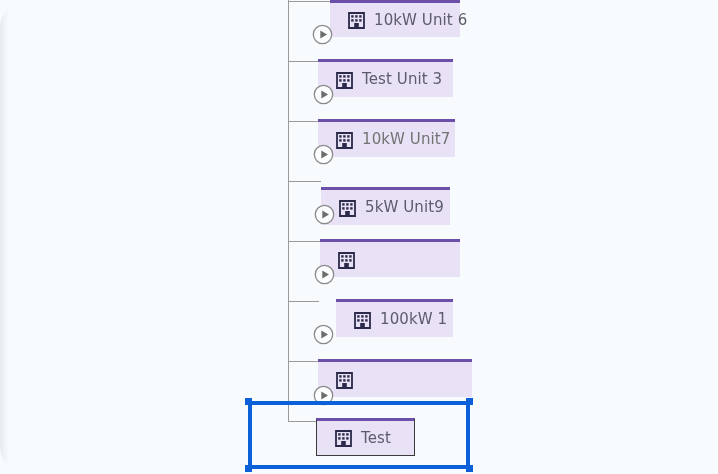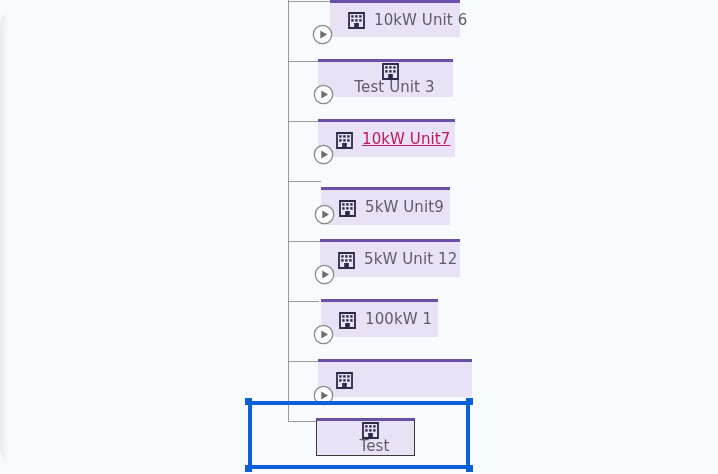--- a/index.html
+++ b/index.html
@@ -43,21 +43,20 @@
     border-top:3px solid #6b4fa8;
     display:flex;
     align-items:center;
     padding-left:18px;
     white-space:nowrap;
   }
   .node.selected{
     border:1px solid #3a3a3a;
     border-top:3px solid #6b4fa8;
     background:#eae2f6;
-    flex-direction:column;
   }
   .node .bldg{
     flex:0 0 auto;
     width:17px;height:18px;
     margin-right:9px;
     display:block;
   }
   .node .node-label{
     font-size:15px;
     color:#5c5c6b;
@@ -111,21 +110,21 @@
           <rect x="7.2" y="8.2" width="2.4" height="2.4" fill="#2b2a4a"></rect>
           <rect x="11.2" y="8.2" width="2.4" height="2.4" fill="#2b2a4a"></rect>
           <rect x="6.2" y="12" width="4.6" height="5" fill="#2b2a4a"></rect>
         </svg>
         <span class="node-label" style="color: rgb(92, 92, 107);">10kW Unit 6</span>
       </div>
       <div class="play-badge" style="left: 312px; top: 24px;"><svg viewBox="0 0 21 21" width="21" height="21">
           <circle cx="10.5" cy="10.5" r="9.2" fill="#fbfdfe" stroke="#8b8b8b" stroke-width="1.3"></circle>
           <path d="M8.3 6.4 L15 10.5 L8.3 14.6 Z" fill="#6d6d6d"></path>
         </svg></div>
-      <div class="node" style="left: 318px; top: 59px; width: 135px; height: 38px; background: rgb(233, 225, 245); border-top-color: rgb(107, 79, 168); flex-direction: column;">
+      <div class="node" style="left: 318px; top: 59px; width: 135px; height: 38px; background: rgb(233, 225, 245); border-top-color: rgb(107, 79, 168);">
         <svg viewBox="0 0 17 18" class="bldg">
           <path d="M1 2 H16 V17 H1 Z" fill="none" stroke="#2b2a4a" stroke-width="1.8"></path>
           <rect x="3.2" y="4.2" width="2.4" height="2.4" fill="#2b2a4a"></rect>
           <rect x="7.2" y="4.2" width="2.4" height="2.4" fill="#2b2a4a"></rect>
           <rect x="11.2" y="4.2" width="2.4" height="2.4" fill="#2b2a4a"></rect>
           <rect x="3.2" y="8.2" width="2.4" height="2.4" fill="#2b2a4a"></rect>
           <rect x="7.2" y="8.2" width="2.4" height="2.4" fill="#2b2a4a"></rect>
           <rect x="11.2" y="8.2" width="2.4" height="2.4" fill="#2b2a4a"></rect>
           <rect x="6.2" y="12" width="4.6" height="5" fill="#2b2a4a"></rect>
         </svg>
@@ -139,21 +138,21 @@
         <svg viewBox="0 0 17 18" class="bldg">
           <path d="M1 2 H16 V17 H1 Z" fill="none" stroke="#2b2a4a" stroke-width="1.8"></path>
           <rect x="3.2" y="4.2" width="2.4" height="2.4" fill="#2b2a4a"></rect>
           <rect x="7.2" y="4.2" width="2.4" height="2.4" fill="#2b2a4a"></rect>
           <rect x="11.2" y="4.2" width="2.4" height="2.4" fill="#2b2a4a"></rect>
           <rect x="3.2" y="8.2" width="2.4" height="2.4" fill="#2b2a4a"></rect>
           <rect x="7.2" y="8.2" width="2.4" height="2.4" fill="#2b2a4a"></rect>
           <rect x="11.2" y="8.2" width="2.4" height="2.4" fill="#2b2a4a"></rect>
           <rect x="6.2" y="12" width="4.6" height="5" fill="#2b2a4a"></rect>
         </svg>
-        <span class="node-label" style="color: #be185d; text-decoration: underline;">10kW Unit7</span>
+        <span class="node-label" style="color: #737373;">10kW Unit7</span>
       </div>
       <div class="play-badge" style="left: 313px; top: 144px;"><svg viewBox="0 0 21 21" width="21" height="21">
           <circle cx="10.5" cy="10.5" r="9.2" fill="#fbfdfe" stroke="#8b8b8b" stroke-width="1.3"></circle>
           <path d="M8.3 6.4 L15 10.5 L8.3 14.6 Z" fill="#6d6d6d"></path>
         </svg></div>
       <div class="node" style="left: 321px; top: 179px; width: 129px; height: 38px; background: rgb(233, 225, 245); border-top-color: rgb(107, 79, 168); margin-top: 8px;">
         <svg viewBox="0 0 17 18" class="bldg">
           <path d="M1 2 H16 V17 H1 Z" fill="none" stroke="#2b2a4a" stroke-width="1.8"></path>
           <rect x="3.2" y="4.2" width="2.4" height="2.4" fill="#2b2a4a"></rect>
           <rect x="7.2" y="4.2" width="2.4" height="2.4" fill="#2b2a4a"></rect>
@@ -173,27 +172,26 @@
         <svg viewBox="0 0 17 18" class="bldg">
           <path d="M1 2 H16 V17 H1 Z" fill="none" stroke="#2b2a4a" stroke-width="1.8"></path>
           <rect x="3.2" y="4.2" width="2.4" height="2.4" fill="#2b2a4a"></rect>
           <rect x="7.2" y="4.2" width="2.4" height="2.4" fill="#2b2a4a"></rect>
           <rect x="11.2" y="4.2" width="2.4" height="2.4" fill="#2b2a4a"></rect>
           <rect x="3.2" y="8.2" width="2.4" height="2.4" fill="#2b2a4a"></rect>
           <rect x="7.2" y="8.2" width="2.4" height="2.4" fill="#2b2a4a"></rect>
           <rect x="11.2" y="8.2" width="2.4" height="2.4" fill="#2b2a4a"></rect>
           <rect x="6.2" y="12" width="4.6" height="5" fill="#2b2a4a"></rect>
         </svg>
-        <span class="node-label" style="color: rgb(92, 92, 107);">5kW Unit 12</span>
       </div>
       <div class="play-badge" style="left: 314px; top: 264px;"><svg viewBox="0 0 21 21" width="21" height="21">
           <circle cx="10.5" cy="10.5" r="9.2" fill="#fbfdfe" stroke="#8b8b8b" stroke-width="1.3"></circle>
           <path d="M8.3 6.4 L15 10.5 L8.3 14.6 Z" fill="#6d6d6d"></path>
         </svg></div>
-      <div class="node" style="left: 321px; top: 299px; width: 117px; height: 38px; background: rgb(233, 225, 245); border-top-color: rgb(107, 79, 168);">
+      <div class="node" style="left: 336px; top: 299px; width: 117px; height: 38px; background: rgb(233, 225, 245); border-top-color: rgb(107, 79, 168);">
         <svg viewBox="0 0 17 18" class="bldg">
           <path d="M1 2 H16 V17 H1 Z" fill="none" stroke="#2b2a4a" stroke-width="1.8"></path>
           <rect x="3.2" y="4.2" width="2.4" height="2.4" fill="#2b2a4a"></rect>
           <rect x="7.2" y="4.2" width="2.4" height="2.4" fill="#2b2a4a"></rect>
           <rect x="11.2" y="4.2" width="2.4" height="2.4" fill="#2b2a4a"></rect>
           <rect x="3.2" y="8.2" width="2.4" height="2.4" fill="#2b2a4a"></rect>
           <rect x="7.2" y="8.2" width="2.4" height="2.4" fill="#2b2a4a"></rect>
           <rect x="11.2" y="8.2" width="2.4" height="2.4" fill="#2b2a4a"></rect>
           <rect x="6.2" y="12" width="4.6" height="5" fill="#2b2a4a"></rect>
         </svg>

